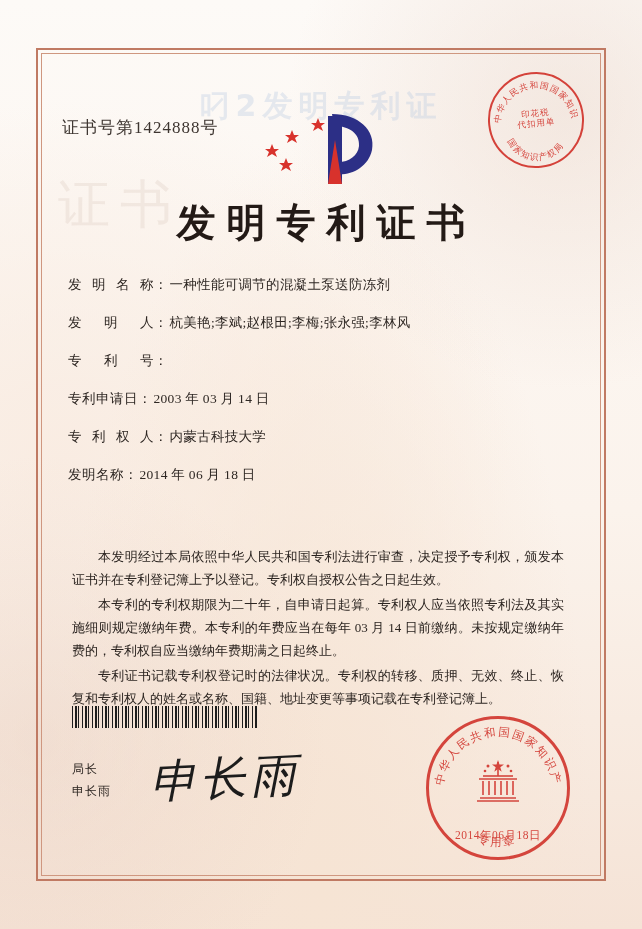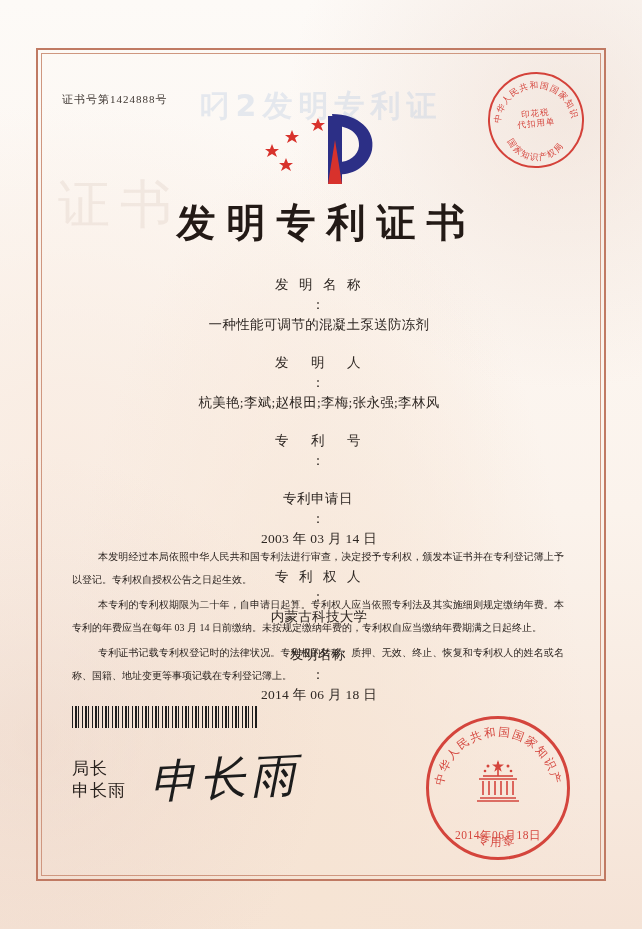--- a/index.html
+++ b/index.html
@@ -70,22 +70,22 @@
     color: rgba(214,196,186,0.28);
     letter-spacing: 10px;
     font-family: Liberation Mono, monospace;
     pointer-events:none;
     user-select:none;
   }
 
   
   .cert-no {
     position: absolute;
-    left: 62px; top: 92px;
-    font-size: 11px;
+    left: 62px; top: 116px;
+    font-size: 17px;
     color: #3d3530;
     letter-spacing: 1px;
   }
 
   
   .logo {
     position: absolute;
     left: 258px; top: 96px;
     width: 130px; height: 92px;
   }
@@ -134,24 +134,23 @@
   .fields {
     position: absolute;
     left: 68px;
     top: 275px;
     width: 500px;
     font-size: 13.5px;
     color: #2e2723;
   }
   .field-row {
     display: flex;
-    align-items: center;
+    align-items: flex-start;
     margin-bottom: 18px;
     line-height: 20px;
-    flex-direction: column;
   }
   .field-label {
     white-space: nowrap;
     letter-spacing: 0.5px;
   }
   .field-label.spread {
     display: inline-block;
     width: 86px;
     text-align: justify;
     text-align-last: justify;
@@ -160,21 +159,21 @@
     margin-left: 2px;
     letter-spacing: 0.3px;
   }
 
   
   .body-text {
     position: absolute;
     left: 72px;
     top: 545px;
     width: 492px;
-    font-size: 10px;
+    font-size: 13px;
     line-height: 23px;
     color: #2b2420;
     text-align: justify;
   }
   .body-text p {
     margin: 0 0 2px 0;
     text-indent: 26px;
   }
 
   
@@ -190,21 +189,21 @@
       #ffffff00 5px, #ffffff00 6px,
       #1d1d1d 6px, #1d1d1d 7px,
       #ffffff00 7px, #ffffff00 10px
     );
   }
 
   
   .sig-label {
     position: absolute;
     left: 72px; top: 758px;
-    font-size: 17px;
+    font-size: 12px;
     color: #2b2420;
     line-height: 22px;
     letter-spacing: 1px;
   }
   .sig-hand {
     position: absolute;
     left: 150px; top: 748px;
     font-size: 46px;
     color: #1c1c1c;
     font-family: "DejaVu Serif", serif;

